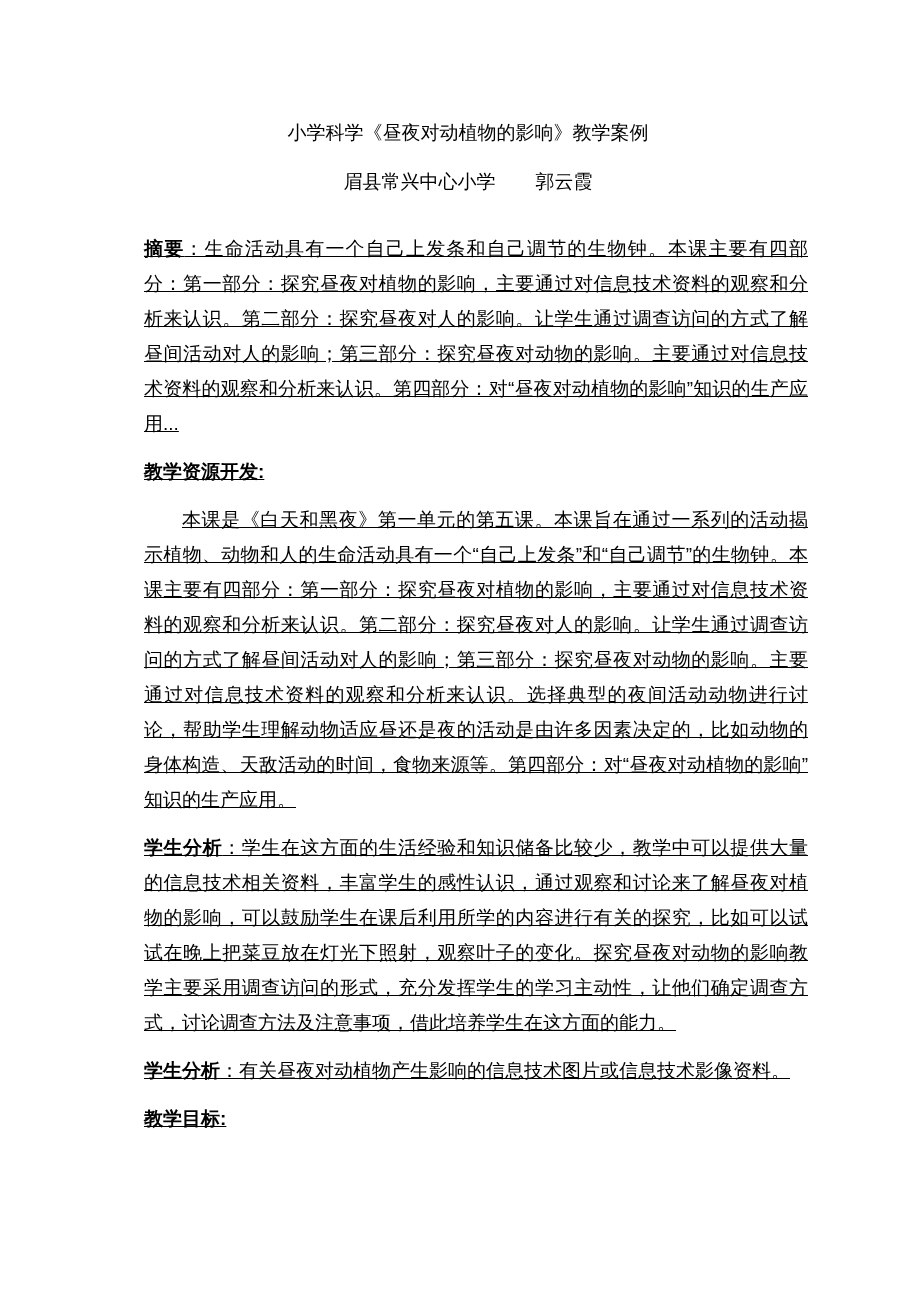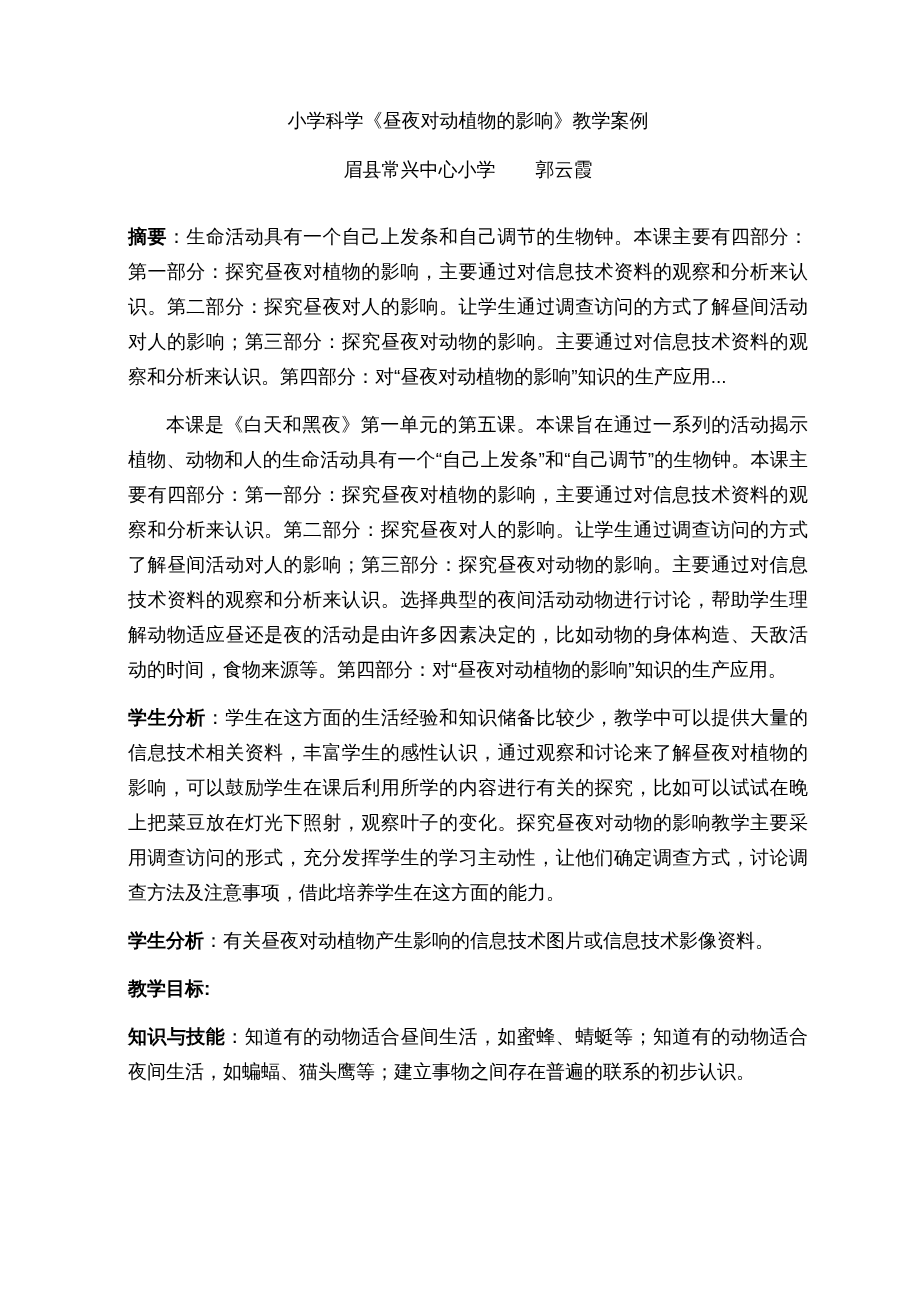--- a/index.html
+++ b/index.html
@@ -17,33 +17,34 @@
     padding: 103px 112px 0 128px;
     color: #000000;
     font-family: "Liberation Sans", "DejaVu Sans", sans-serif;
     font-size: 19px;
     line-height: 35px;
     overflow: hidden;
   }
   .doc-title {
     text-align: center;
     font-weight: 400;
-    margin: 0 0 14px 0;
+    margin: 12px 0 14px 0;
   }
   .byline {
     text-align: center;
     margin: 0 0 32px 0;
     white-space: nowrap;
   }
   .byline .author {
     margin-left: 40px;
   }
   .para {
-    margin: 0 0 13px 0;
+    margin: 0 0 13px 16px;
     text-align: justify;
+    text-decoration: underline;
   }
   .para b, .heading {
     font-weight: 700;
   }
   .heading {
     text-align: left;
   }
   .indent {
     text-indent: 2em;
   }
@@ -54,24 +55,24 @@
 <div class="page">
 
   <p class="doc-title">小学科学《昼夜对动植物的影响》教学案例</p>
 
   <p class="byline">
     <span class="school">眉县常兴中心小学</span><span class="author">郭云霞</span>
   </p>
 
   <p class="para"><b>摘要</b><span>：生命活动具有一个自己上发条和自己调节的生物钟。本课主要有四部分：第一部分：探究昼夜对植物的影响，主要通过对信息技术资料的观察和分析来认识。第二部分：探究昼夜对人的影响。让学生通过调查访问的方式了解昼间活动对人的影响；第三部分：探究昼夜对动物的影响。主要通过对信息技术资料的观察和分析来认识。第四部分：对“昼夜对动植物的影响”知识的生产应用...</span></p>
 
+  <p class="para heading">教学资源开发:</p>
 
   <p class="para indent">本课是《白天和黑夜》第一单元的第五课。本课旨在通过一系列的活动揭示植物、动物和人的生命活动具有一个“自己上发条”和“自己调节”的生物钟。本课主要有四部分：第一部分：探究昼夜对植物的影响，主要通过对信息技术资料的观察和分析来认识。第二部分：探究昼夜对人的影响。让学生通过调查访问的方式了解昼间活动对人的影响；第三部分：探究昼夜对动物的影响。主要通过对信息技术资料的观察和分析来认识。选择典型的夜间活动动物进行讨论，帮助学生理解动物适应昼还是夜的活动是由许多因素决定的，比如动物的身体构造、天敌活动的时间，食物来源等。第四部分：对“昼夜对动植物的影响”知识的生产应用。</p>
 
   <p class="para"><b>学生分析</b><span>：学生在这方面的生活经验和知识储备比较少，教学中可以提供大量的信息技术相关资料，丰富学生的感性认识，通过观察和讨论来了解昼夜对植物的影响，可以鼓励学生在课后利用所学的内容进行有关的探究，比如可以试试在晚上把菜豆放在灯光下照射，观察叶子的变化。探究昼夜对动物的影响教学主要采用调查访问的形式，充分发挥学生的学习主动性，让他们确定调查方式，讨论调查方法及注意事项，借此培养学生在这方面的能力。</span></p>
 
   <p class="para"><b>学生分析</b><span>：有关昼夜对动植物产生影响的信息技术图片或信息技术影像资料。</span></p>
 
   <p class="para heading">教学目标:</p>
 
-  <p class="para"><b>知识与技能</b><span>：知道有的动物适合昼间生活，如蜜蜂、蜻蜓等；知道有的动物适合夜间生活，如蝙蝠、猫头鹰等；建立事物之间存在普遍的联系的初步认识。</span></p>
 
 </div>
 
 </body></html>

